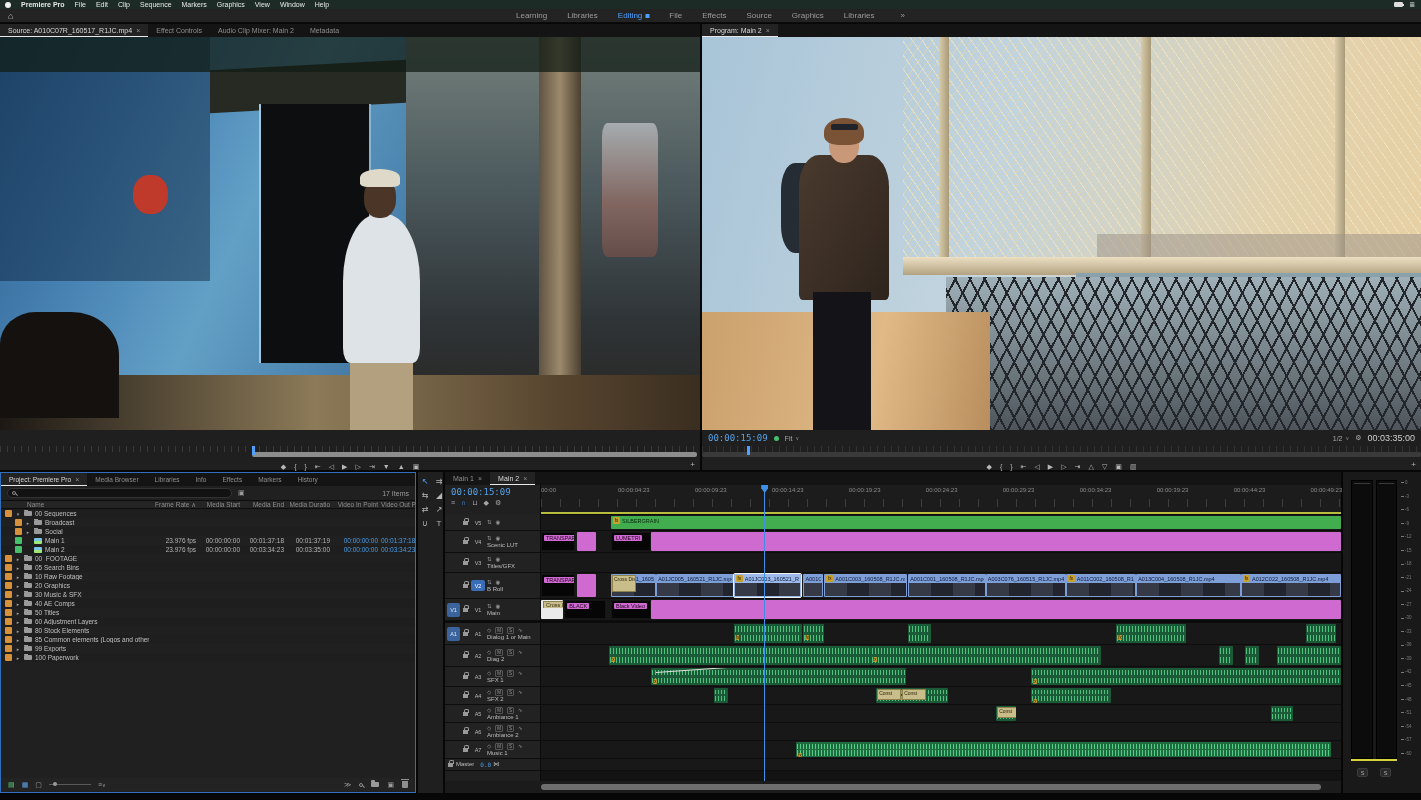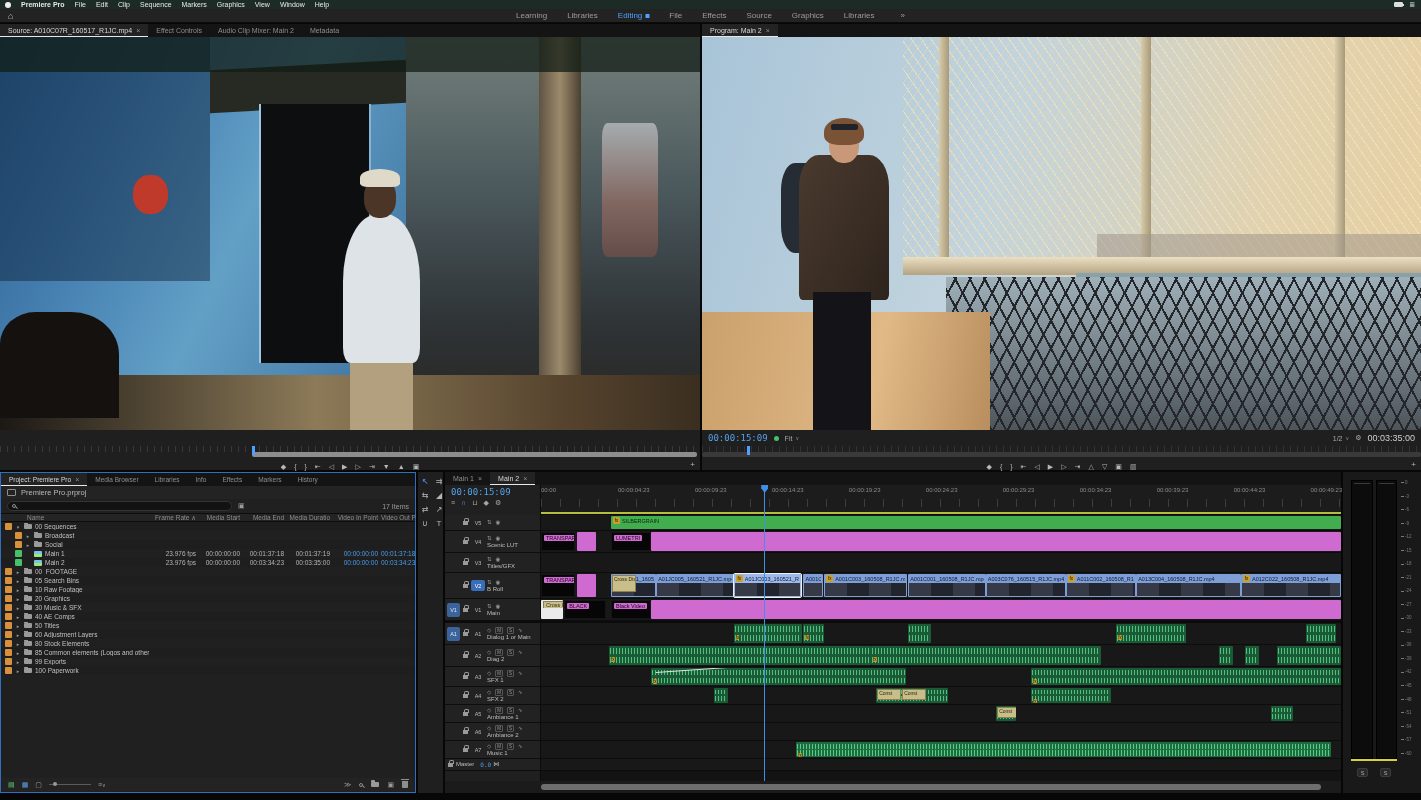--- a/index.html
+++ b/index.html
@@ -378,24 +378,20 @@
       <span class="tab">
         <span>Effects</span>
       </span>
       <span class="tab">
         <span>Markers</span>
       </span>
       <span class="tab">
         <span>History</span>
       </span>
     </div>
-  <div class="crumb">
-    <span class="crumbico"></span>
-    <span>Premiere Pro.prproj</span>
-  </div>
   <div class="searchrow">
     <span class="searchbox">
         <span class="mag"></span>
       </span>
     <span class="filterico">▣</span>
     <span class="itemcount">17 Items</span>
   </div>
   <div class="pgrid pheader" id="pheader">
       <span class="hc">Name</span>
       <span class="hc">Frame Rate ∧</span>

